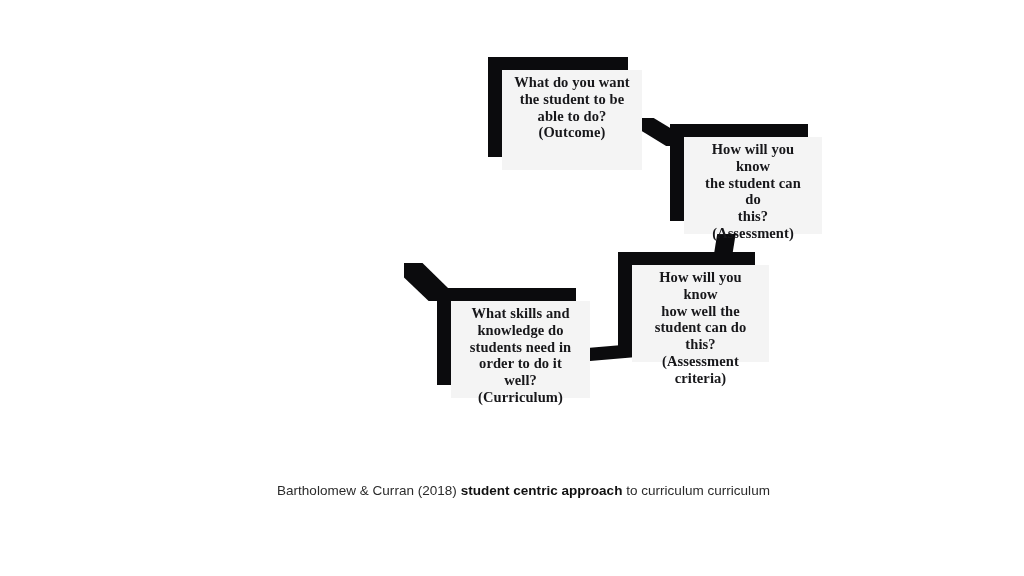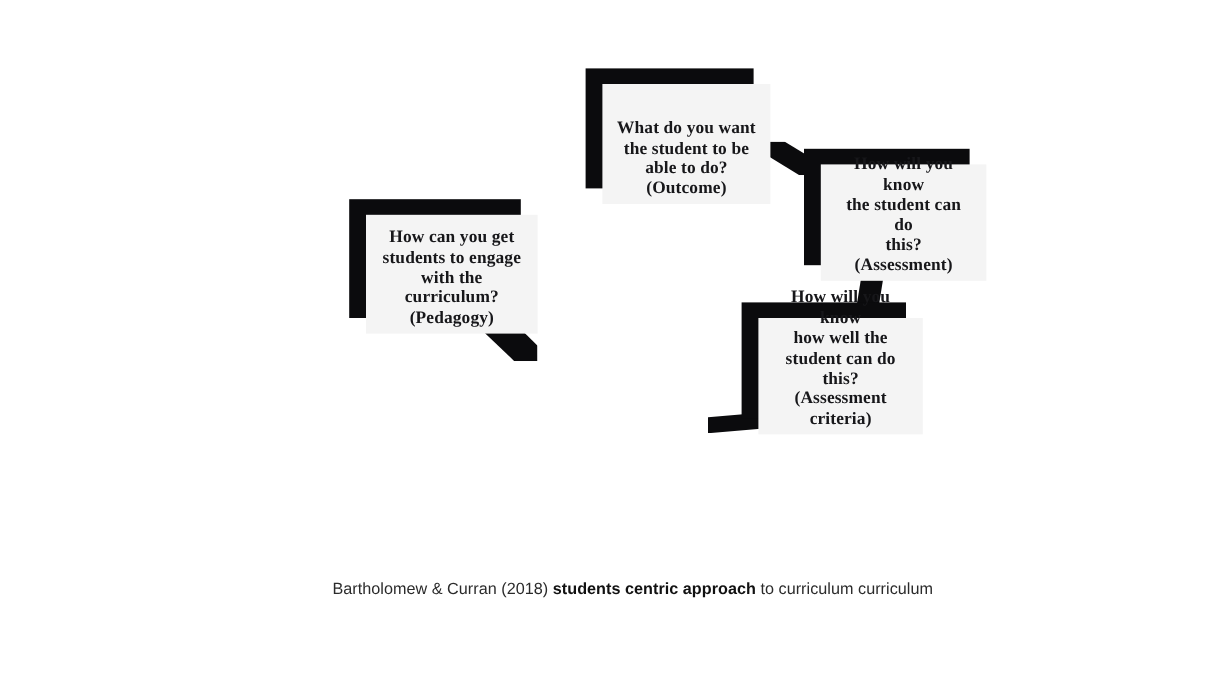--- a/index.html
+++ b/index.html
@@ -39,21 +39,21 @@
   }
 
   .node .face {
     position: absolute;
     left: 14px;
     top: 13px;
     width: 100%;
     height: 100%;
     background: #f4f4f4;
     display: flex;
-    align-items: flex-end;
+    align-items: flex-start;
     justify-content: center;
     box-sizing: border-box;
     padding: 4px 12px;
   }
 
   .node .label {
     font-family: "Liberation Serif", "DejaVu Serif", serif;
     font-weight: 700;
     color: #17171a;
     text-align: center;
@@ -164,27 +164,27 @@
     <div class="shadow" style="background: rgb(11, 11, 13);"></div>
     <div class="face" style="background: rgb(244, 244, 244);">
       <div class="label" style="color: rgb(23, 23, 26);">How will you know
 how well the
 student can do this?
 (Assessment
 criteria)</div>
     </div>
   </div>
 
-
-  <div class="node" id="node-pedagogy">
+  <div class="node" id="node-curriculum">
     <div class="shadow" style="background: rgb(11, 11, 13);"></div>
     <div class="face" style="background: rgb(244, 244, 244);">
-      <div class="label" style="color: rgb(23, 23, 26);">How can you get
-students to engage
-with the
-curriculum?
-(Pedagogy)</div>
+      <div class="label" style="color: rgb(23, 23, 26);">What skills and
+knowledge do
+students need in
+order to do it well?
+(Curriculum)</div>
     </div>
   </div>
 
-  <div id="caption"><span>Bartholomew &amp; Curran (2018) </span><span class="strong">students centric approach</span><span> to curriculum curriculum</span></div>
+
+  <div id="caption"><span>Bartholomew &amp; Curran (2018) </span><span class="strong">student centric approach</span><span> to curriculum curriculum</span></div>
 
 </div>
 
 </body></html>

